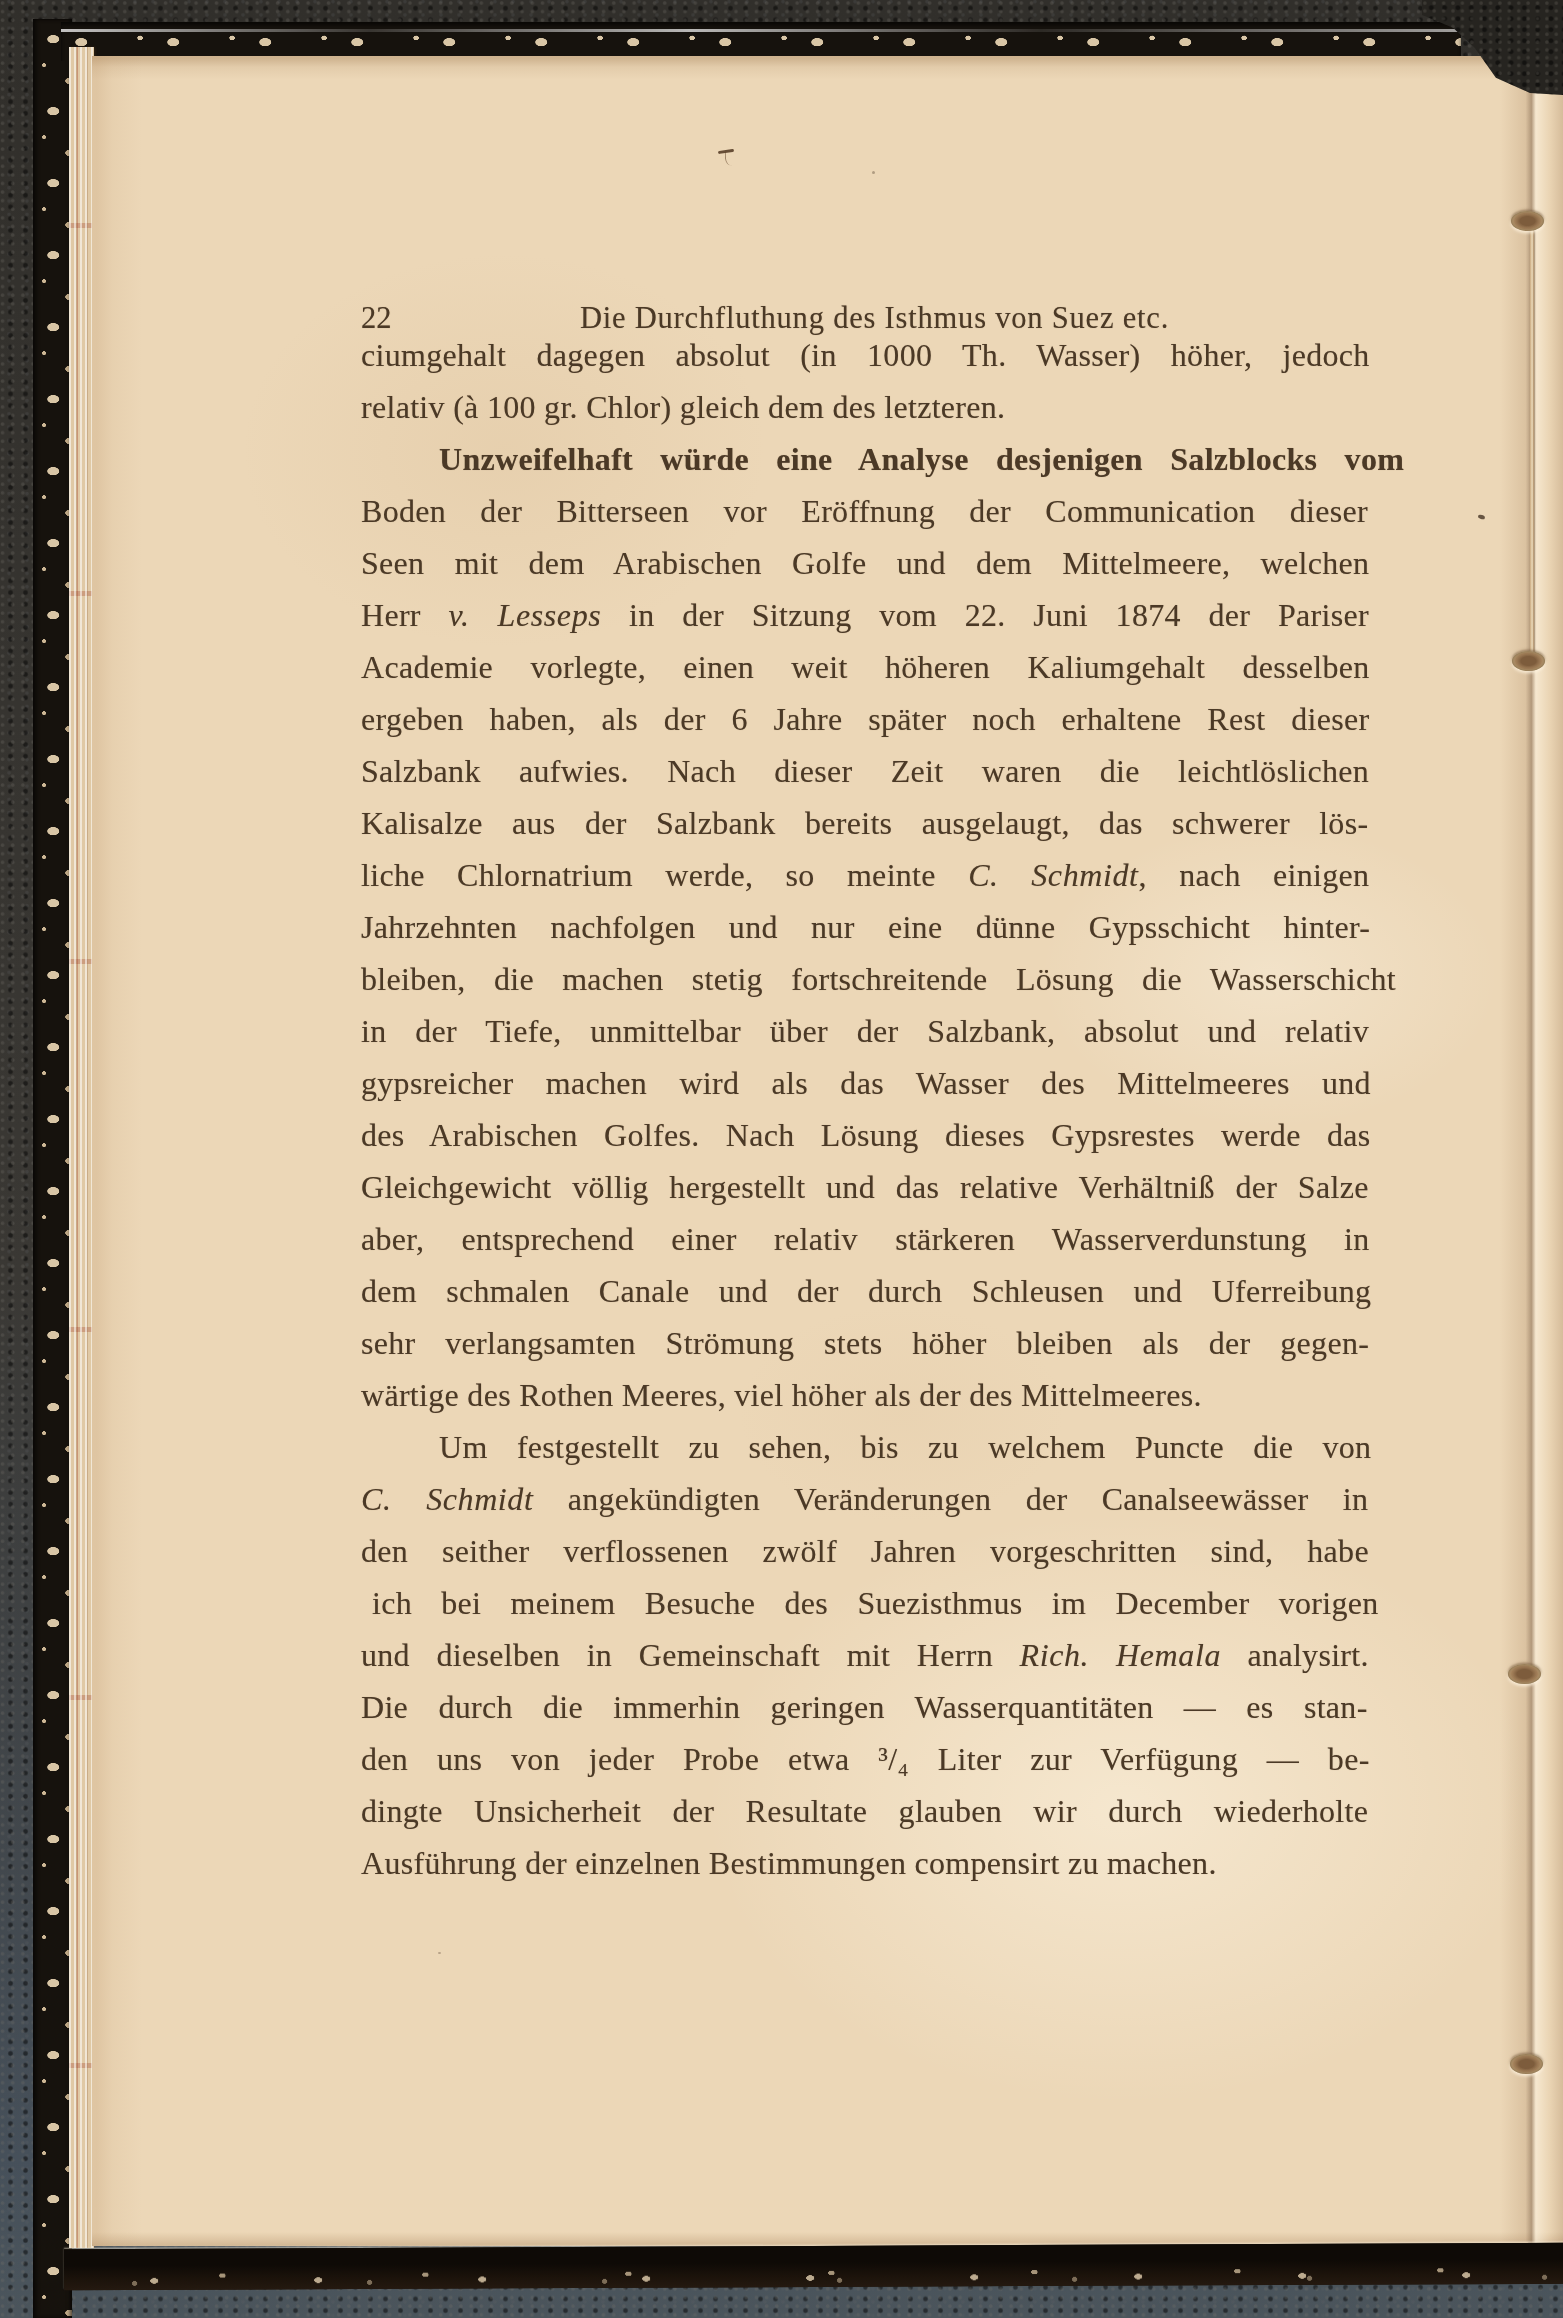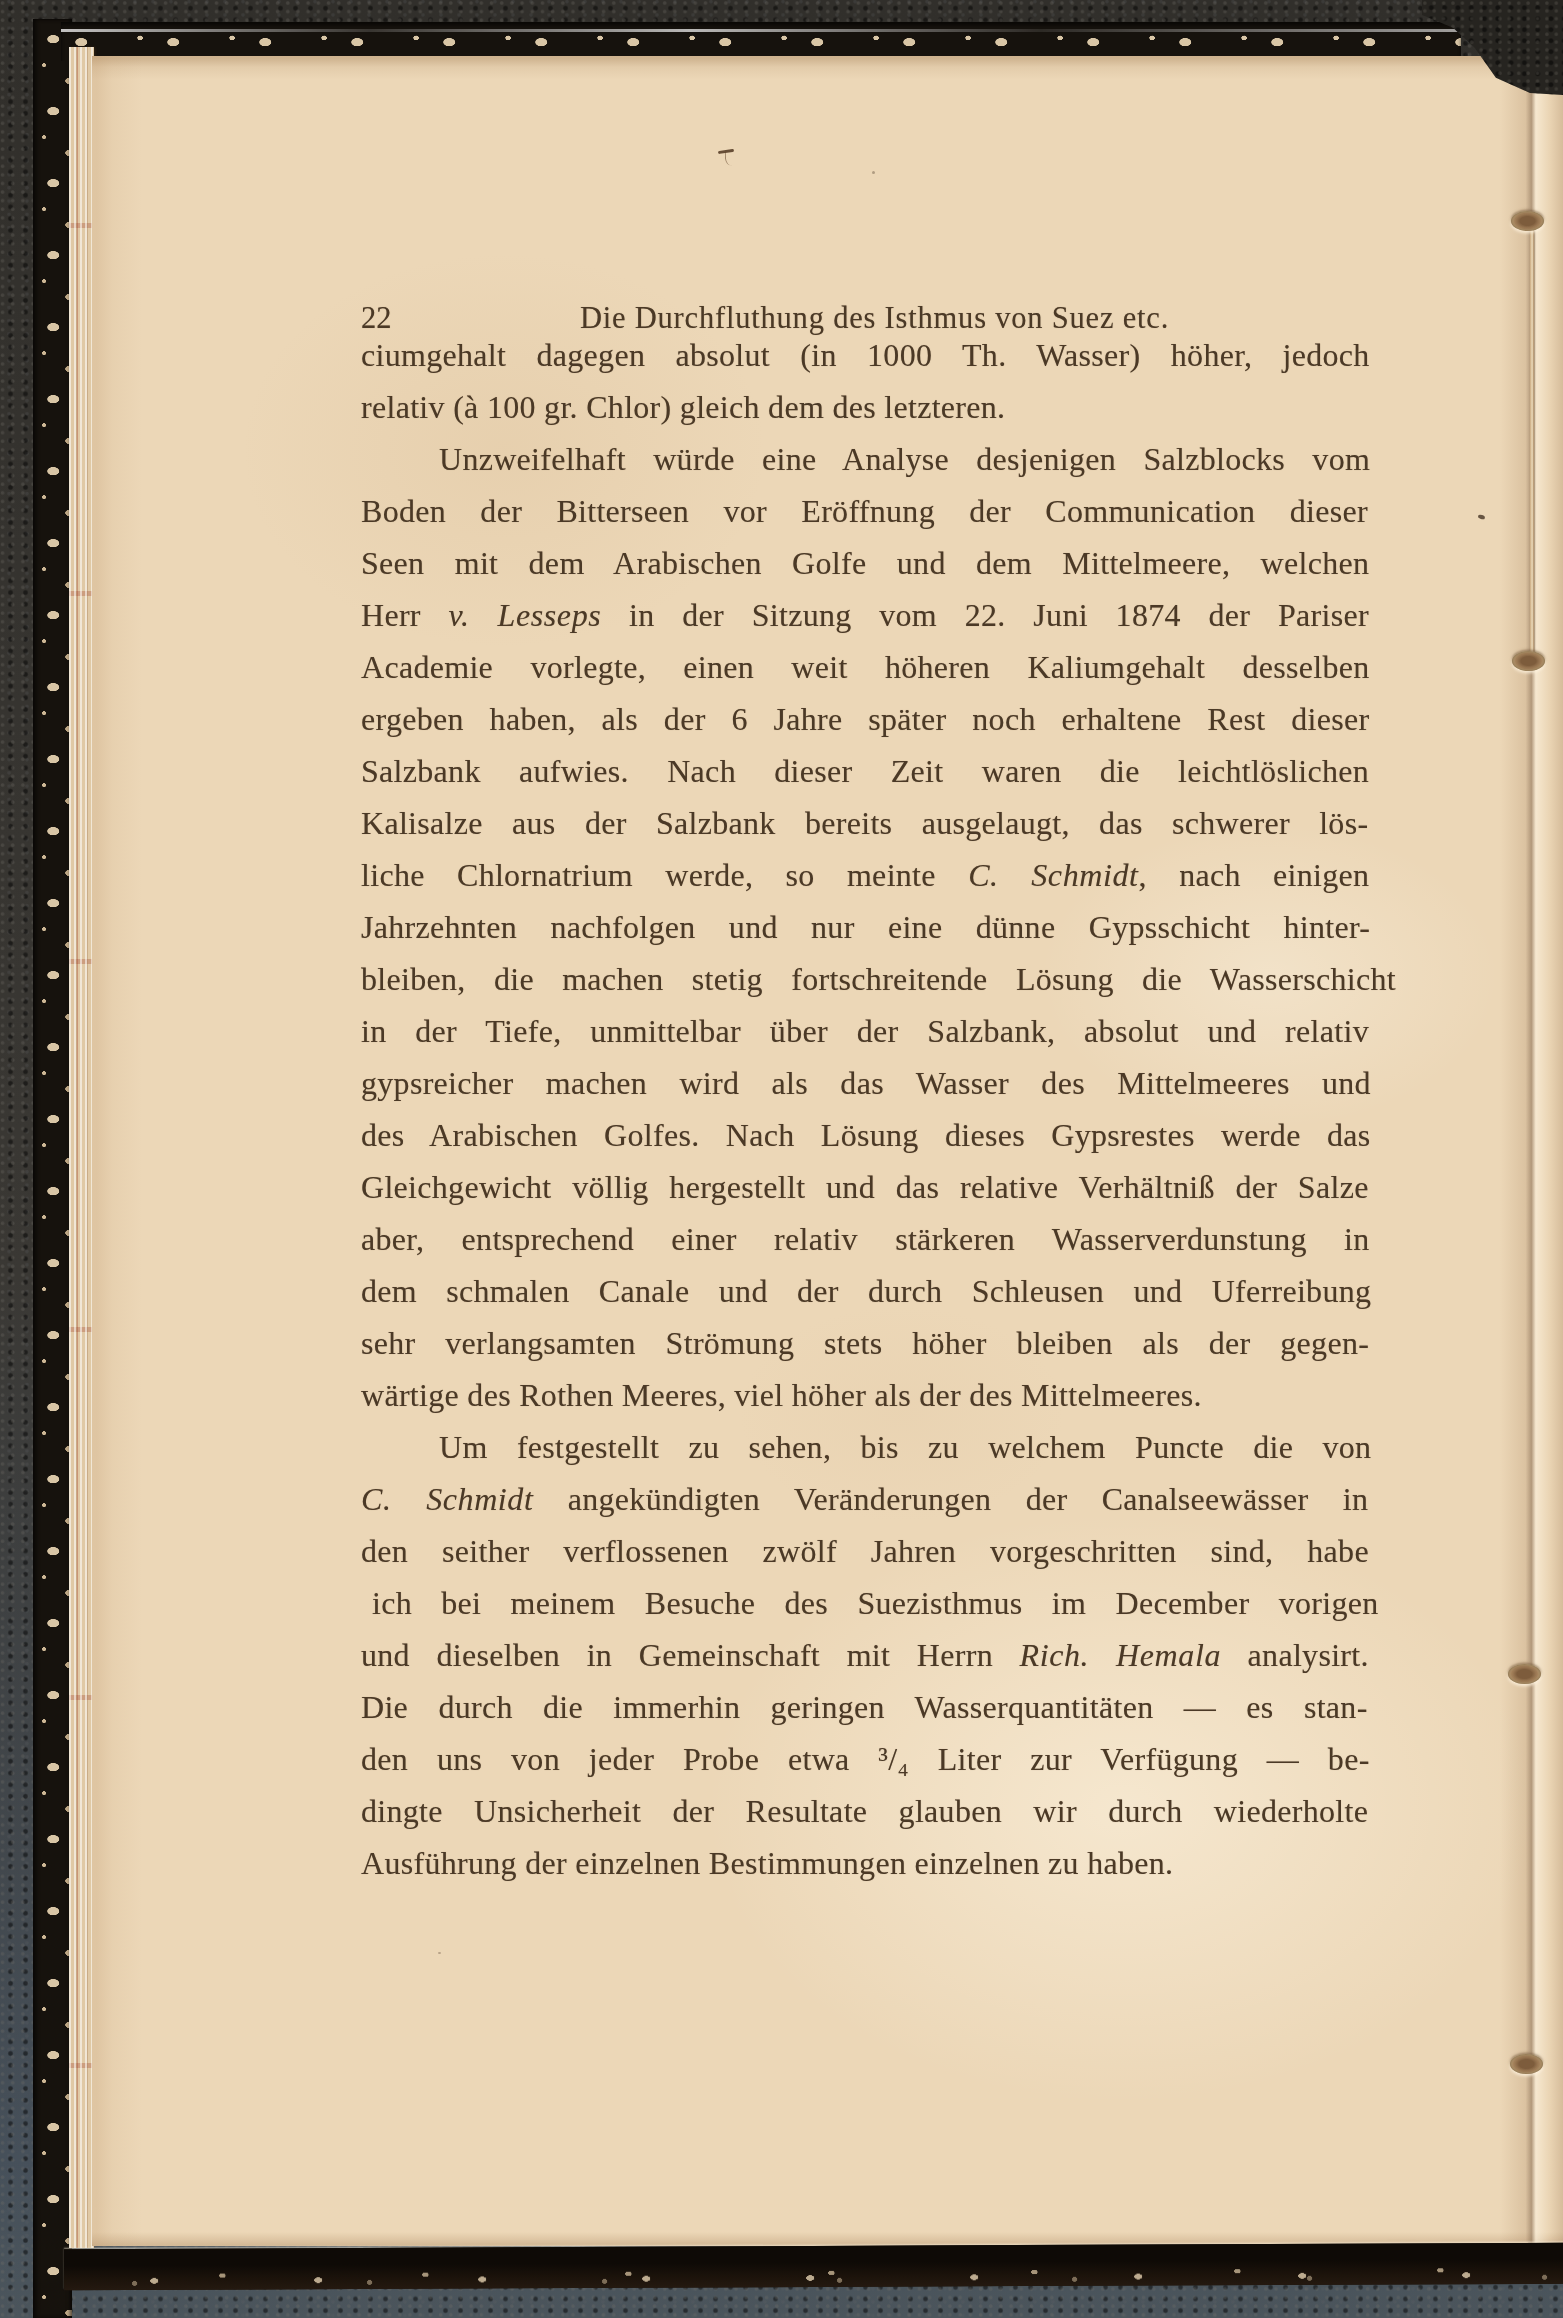--- a/index.html
+++ b/index.html
@@ -149,21 +149,21 @@
   <div class="speck speck-c"></div>
 
   <div class="running-header">
     <span class="page-number">22</span>
     <span class="running-title">Die Durchfluthung des Isthmus von Suez etc.</span>
   </div>
 
   <div class="text-block">
       <div class="tline" style="display: block; word-spacing: 22px;"><span>ciumgehalt dagegen absolut (in 1000 Th. Wasser) höher, jedoch</span></div>
       <div class="tline" style="display: block; word-spacing: 0px;"><span>relativ (à 100 gr. Chlor) gleich dem des letzteren.</span></div>
-      <div class="tline indent" style="display: block; word-spacing: 19px;"><span>Unzweifelhaft würde eine Analyse desjenigen Salzblocks vom</span></div>
+      <div class="tline indent" style="display: block; word-spacing: 19px; font-weight: bold;"><span>Unzweifelhaft würde eine Analyse desjenigen Salzblocks vom</span></div>
       <div class="tline" style="display: block; word-spacing: 26px;"><span>Boden der Bitterseen vor Eröffnung der Communication dieser</span></div>
       <div class="tline" style="display: block; word-spacing: 22px;"><span>Seen mit dem Arabischen Golfe und dem Mittelmeere, welchen</span></div>
       <div class="tline" style="display: block; word-spacing: 19.4px;"><span>Herr </span><i>v. Lesseps</i><span> in der Sitzung vom 22. Juni 1874 der Pariser</span></div>
       <div class="tline" style="display: block; word-spacing: 29px;"><span>Academie vorlegte, einen weit höheren Kaliumgehalt desselben</span></div>
       <div class="tline" style="display: block; word-spacing: 17.5px;"><span>ergeben haben, als der 6 Jahre später noch erhaltene Rest dieser</span></div>
       <div class="tline" style="display: block; word-spacing: 30px;"><span>Salzbank aufwies. Nach dieser Zeit waren die leichtlöslichen</span></div>
       <div class="tline" style="display: block; word-spacing: 21px;"><span>Kalisalze aus der Salzbank bereits ausgelaugt, das schwerer lös-</span></div>
       <div class="tline" style="display: block; word-spacing: 24px;"><span>liche Chlornatrium werde, so meinte </span><i>C. Schmidt</i><span>, nach einigen</span></div>
       <div class="tline" style="display: block; word-spacing: 25px;"><span>Jahrzehnten nachfolgen und nur eine dünne Gypsschicht hinter-</span></div>
       <div class="tline" style="display: block; word-spacing: 20px;"><span>bleiben, die machen stetig fortschreitende Lösung die Wasserschicht</span></div>
@@ -176,16 +176,16 @@
       <div class="tline" style="display: block; word-spacing: 21.5px;"><span>sehr verlangsamten Strömung stets höher bleiben als der gegen-</span></div>
       <div class="tline" style="display: block; word-spacing: 0px;"><span>wärtige des Rothen Meeres, viel höher als der des Mittelmeeres.</span></div>
       <div class="tline indent" style="display: block; word-spacing: 21px;"><span>Um festgestellt zu sehen, bis zu welchem Puncte die von</span></div>
       <div class="tline" style="display: block; word-spacing: 26px;"><i>C. Schmidt</i><span> angekündigten Veränderungen der Canalseewässer in</span></div>
       <div class="tline" style="display: block; word-spacing: 25.6px;"><span>den seither verflossenen zwölf Jahren vorgeschritten sind, habe</span></div>
       <div class="tline" style="display: block; word-spacing: 21px; margin-left: 11px;"><span>ich bei meinem Besuche des Suezisthmus im December vorigen</span></div>
       <div class="tline" style="display: block; word-spacing: 18.3px;"><span>und dieselben in Gemeinschaft mit Herrn </span><i>Rich. Hemala</i><span> analysirt.</span></div>
       <div class="tline" style="display: block; word-spacing: 22px;"><span>Die durch die immerhin geringen Wasserquantitäten — es stan-</span></div>
       <div class="tline" style="display: block; word-spacing: 20.5px;"><span>den uns von jeder Probe etwa ³/₄ Liter zur Verfügung — be-</span></div>
       <div class="tline" style="display: block; word-spacing: 23px;"><span>dingte Unsicherheit der Resultate glauben wir durch wiederholte</span></div>
-      <div class="tline" style="display: block; word-spacing: 0px;"><span>Ausführung der einzelnen Bestimmungen einzelnen zu haben.</span></div>
+      <div class="tline" style="display: block; word-spacing: 0px;"><span>Ausführung der einzelnen Bestimmungen compensirt zu machen.</span></div>
     </div>
 </div>
 
 
 </body></html>

